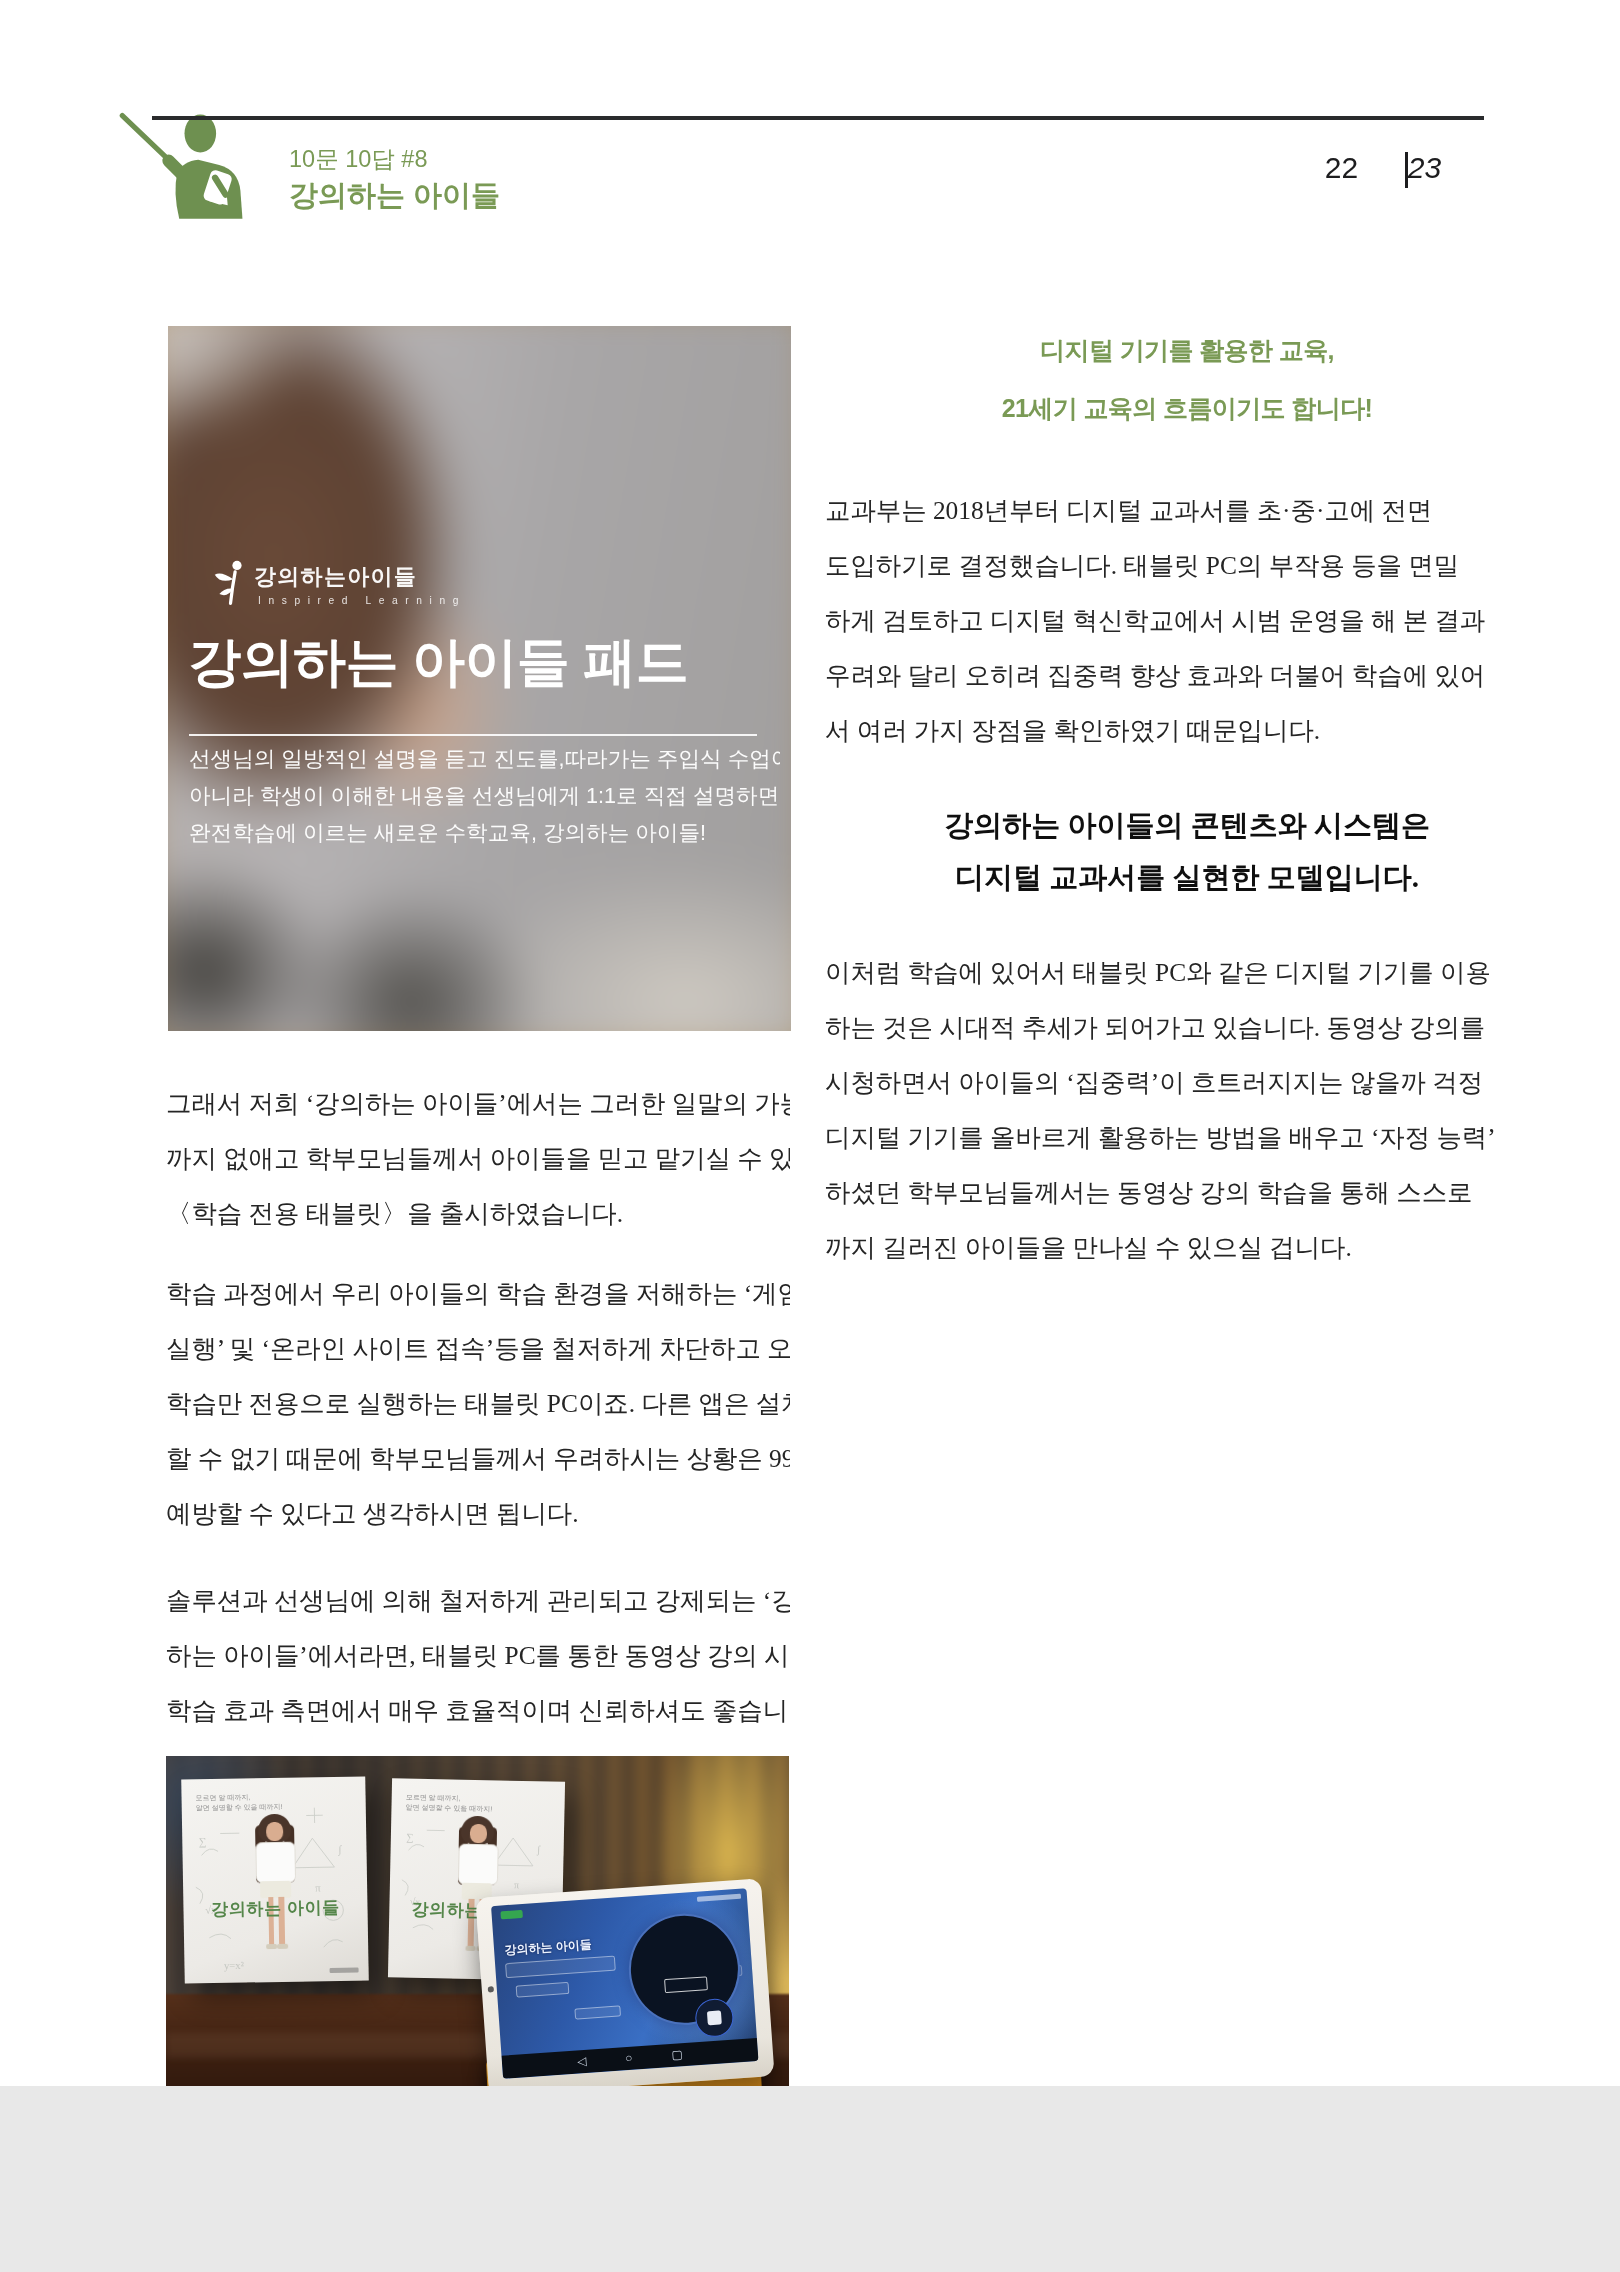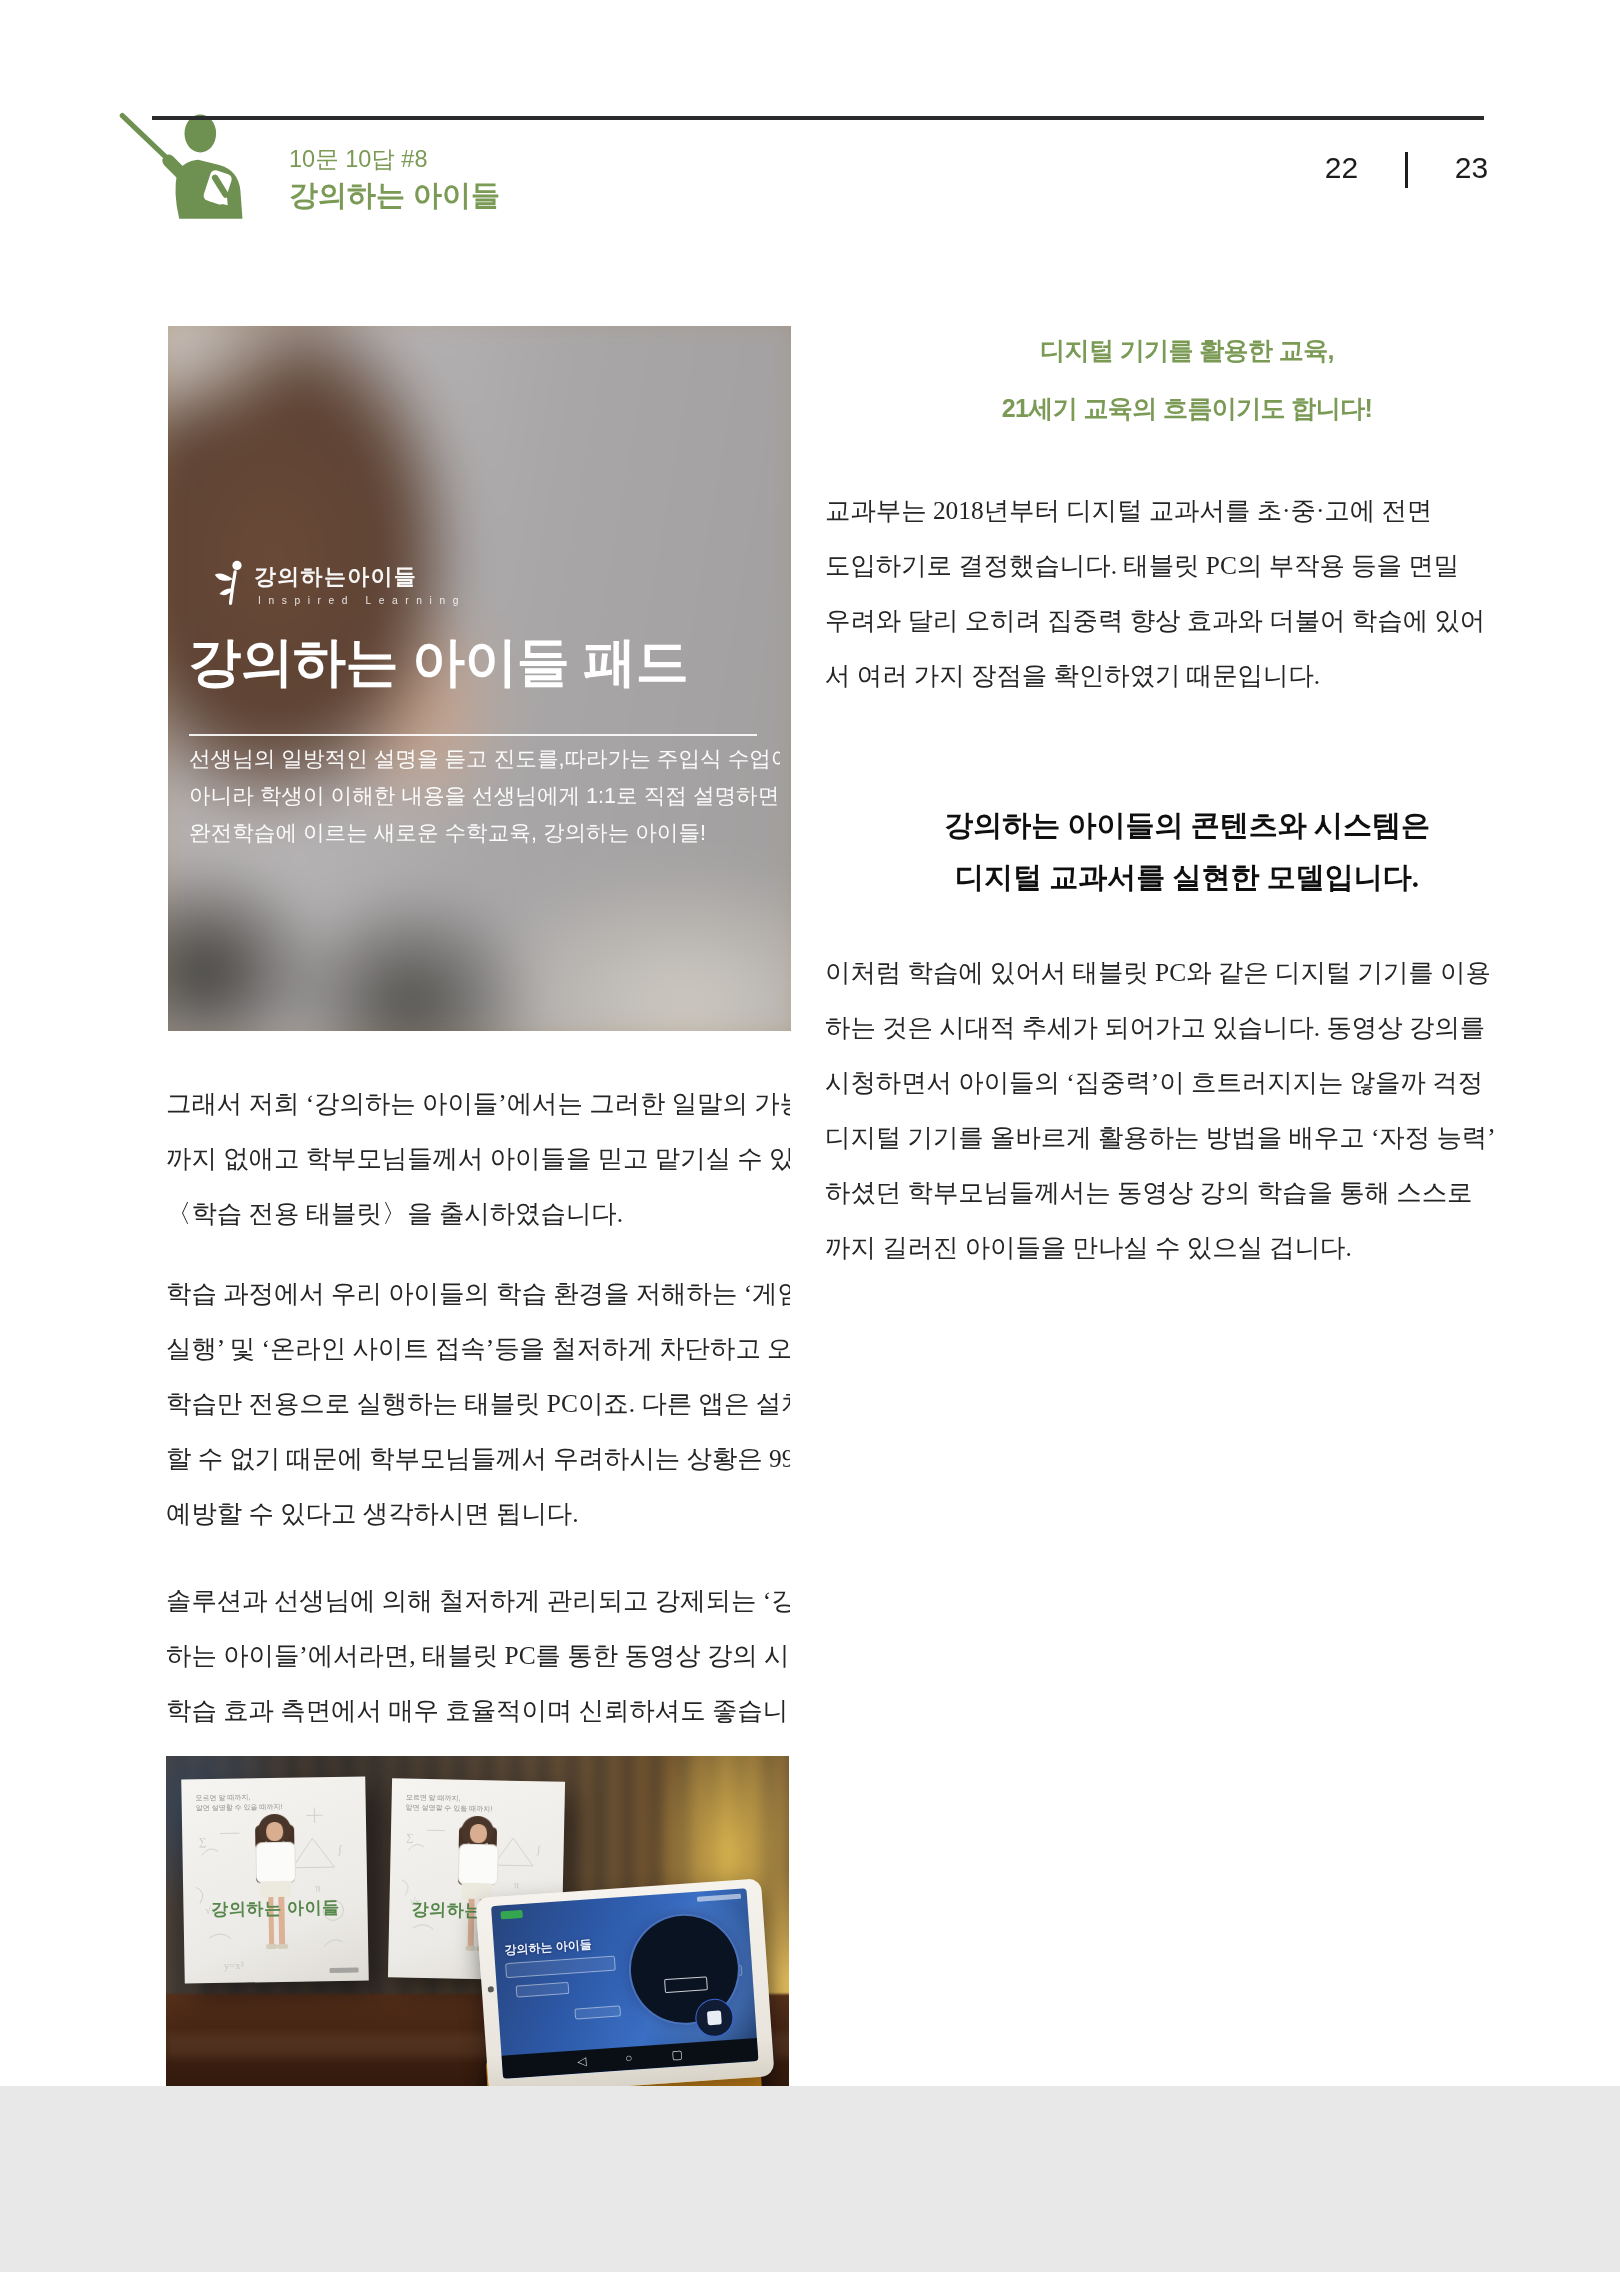--- a/index.html
+++ b/index.html
@@ -4,21 +4,21 @@
 <style>
   html,body{margin:0;padding:0;background:#e8e8e8;}
   .page{position:relative;width:1620px;height:2086px;background:#ffffff;overflow:hidden;
         font-family:"Liberation Sans",sans-serif;}
   
   .top-rule{position:absolute;left:152px;top:116px;width:1332px;height:4.4px;background:#2a2b2d;}
   .logo-svg{position:absolute;left:116px;top:108px;width:137px;height:111px;}
   .hdr-series{position:absolute;left:289px;top:145px;font-size:23.5px;line-height:28px;color:#7a9a55;letter-spacing:0;}
   .hdr-brand{position:absolute;left:289px;top:177px;font-size:29px;line-height:36px;font-weight:700;color:#7a9a55;}
   .pg-num{position:absolute;top:151px;width:57px;text-align:center;font-size:30px;color:#1d1d1f;}
-  .pg-left{left:1313px;} .pg-right{left:1443px;}
+  .pg-left{left:1313px;} .pg-right{left:1396px;font-style:italic;}
   .pg-bar{position:absolute;left:1405px;top:152px;width:3.2px;height:36px;background:#1d1d1f;}
 
   
   .hero{position:absolute;left:168px;top:326px;width:623px;height:705px;overflow:hidden;background:#a16207;}
   .hero-bg{position:absolute;inset:-32px;filter:blur(21.6px);
     background:
       radial-gradient(190px 140px at 6% 6%, #c7bfb8 0%, rgba(199,191,184,0) 70%),
       radial-gradient(273px 381px at 20% 34%, #6a4a38 0%, #5d4233 45%, rgba(93,66,51,0) 72%),
       radial-gradient(159px 190px at 41% 54%, #c9a289 0%, rgba(201,162,137,0) 65%),
       radial-gradient(203px 178px at 10% 88%, #3c3a36 0%, rgba(60,58,54,0) 62%),
@@ -174,20 +174,21 @@
     <div class="line">학습 효과 측면에서 매우 효율적이며 신뢰하셔도 좋습니다.</div>
   </div>
 
   <div class="green-heading">
     <div class="hline">디지털 기기를 활용한 교육,</div>
     <div class="hline">21세기 교육의 흐름이기도 합니다!</div>
   </div>
   <div class="para rcol p-r1">
     <div class="line">교과부는 2018년부터 디지털 교과서를 초·중·고에 전면</div>
     <div class="line">도입하기로 결정했습니다. 태블릿 PC의 부작용 등을 면밀</div>
+    <div class="line">하게 검토하고 디지털 혁신학교에서 시범 운영을 해 본 결과</div>
     <div class="line">우려와 달리 오히려 집중력 향상 효과와 더불어 학습에 있어</div>
     <div class="line">서 여러 가지 장점을 확인하였기 때문입니다.</div>
   </div>
   <div class="sub-heading">
     <div class="shline">강의하는 아이들의 콘텐츠와 시스템은</div>
     <div class="shline">디지털 교과서를 실현한 모델입니다.</div>
   </div>
   <div class="para rcol p-r2">
     <div class="line">이처럼 학습에 있어서 태블릿 PC와 같은 디지털 기기를 이용</div>
     <div class="line">하는 것은 시대적 추세가 되어가고 있습니다. 동영상 강의를</div>

